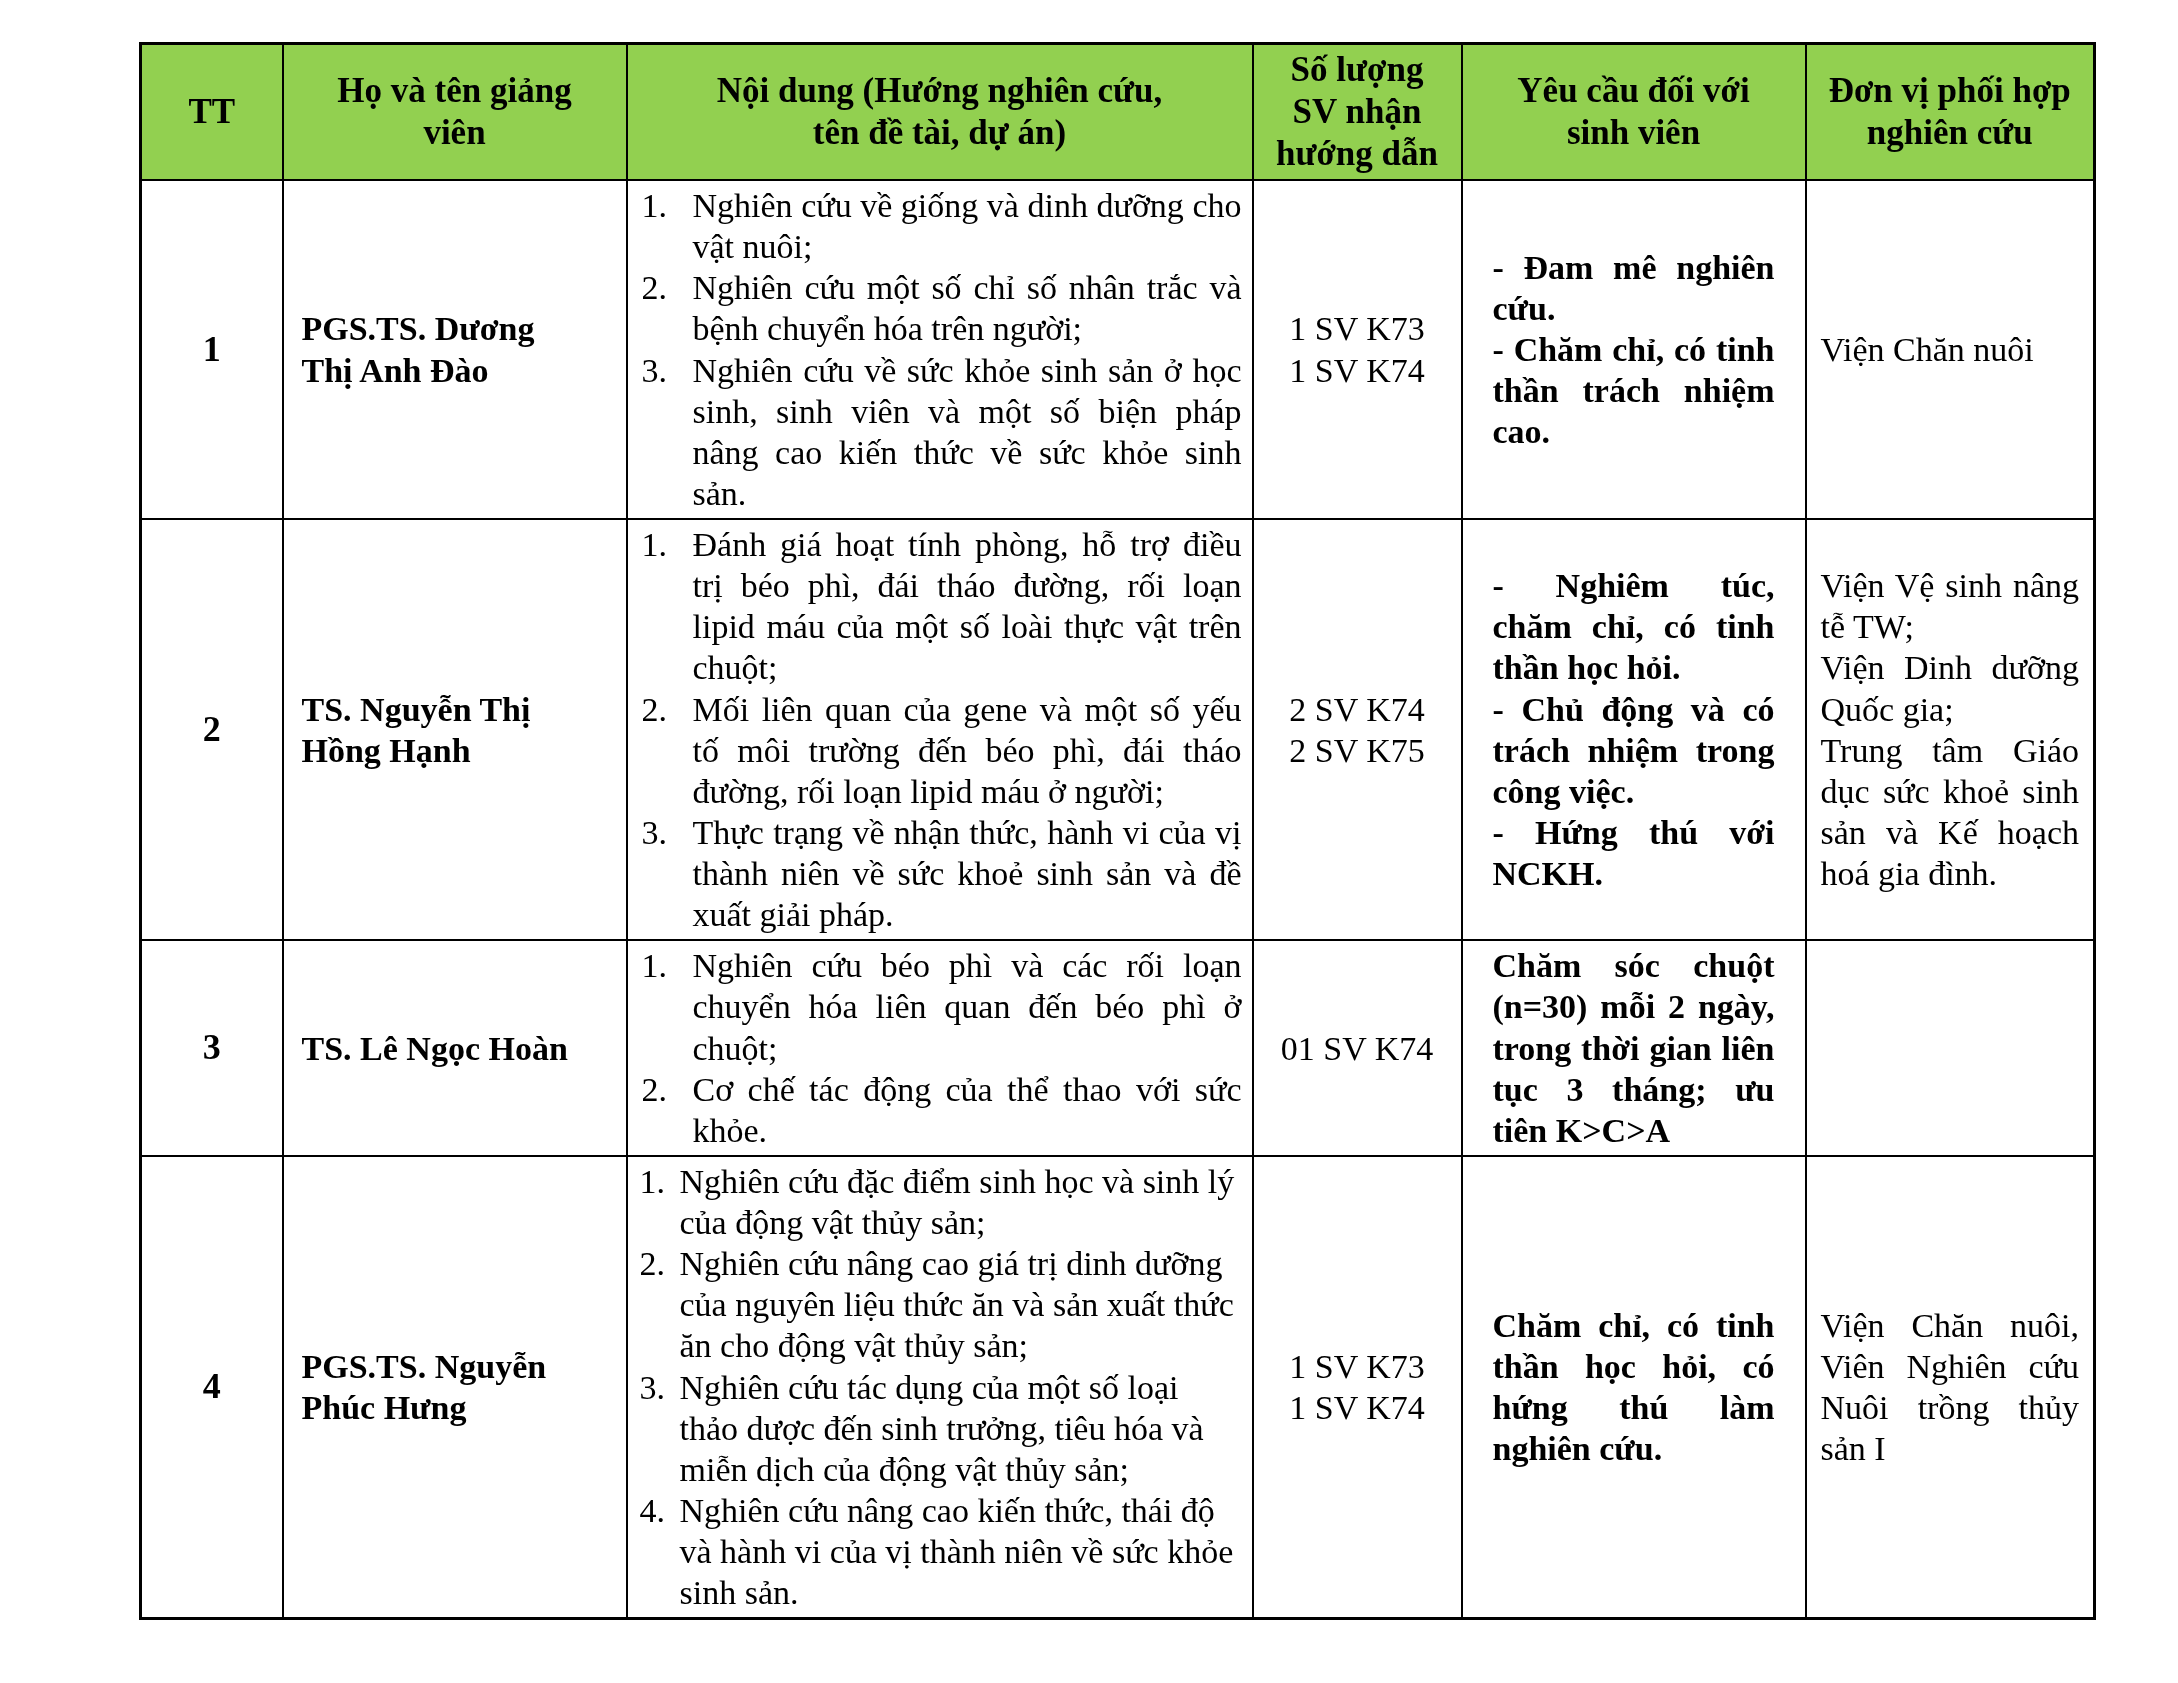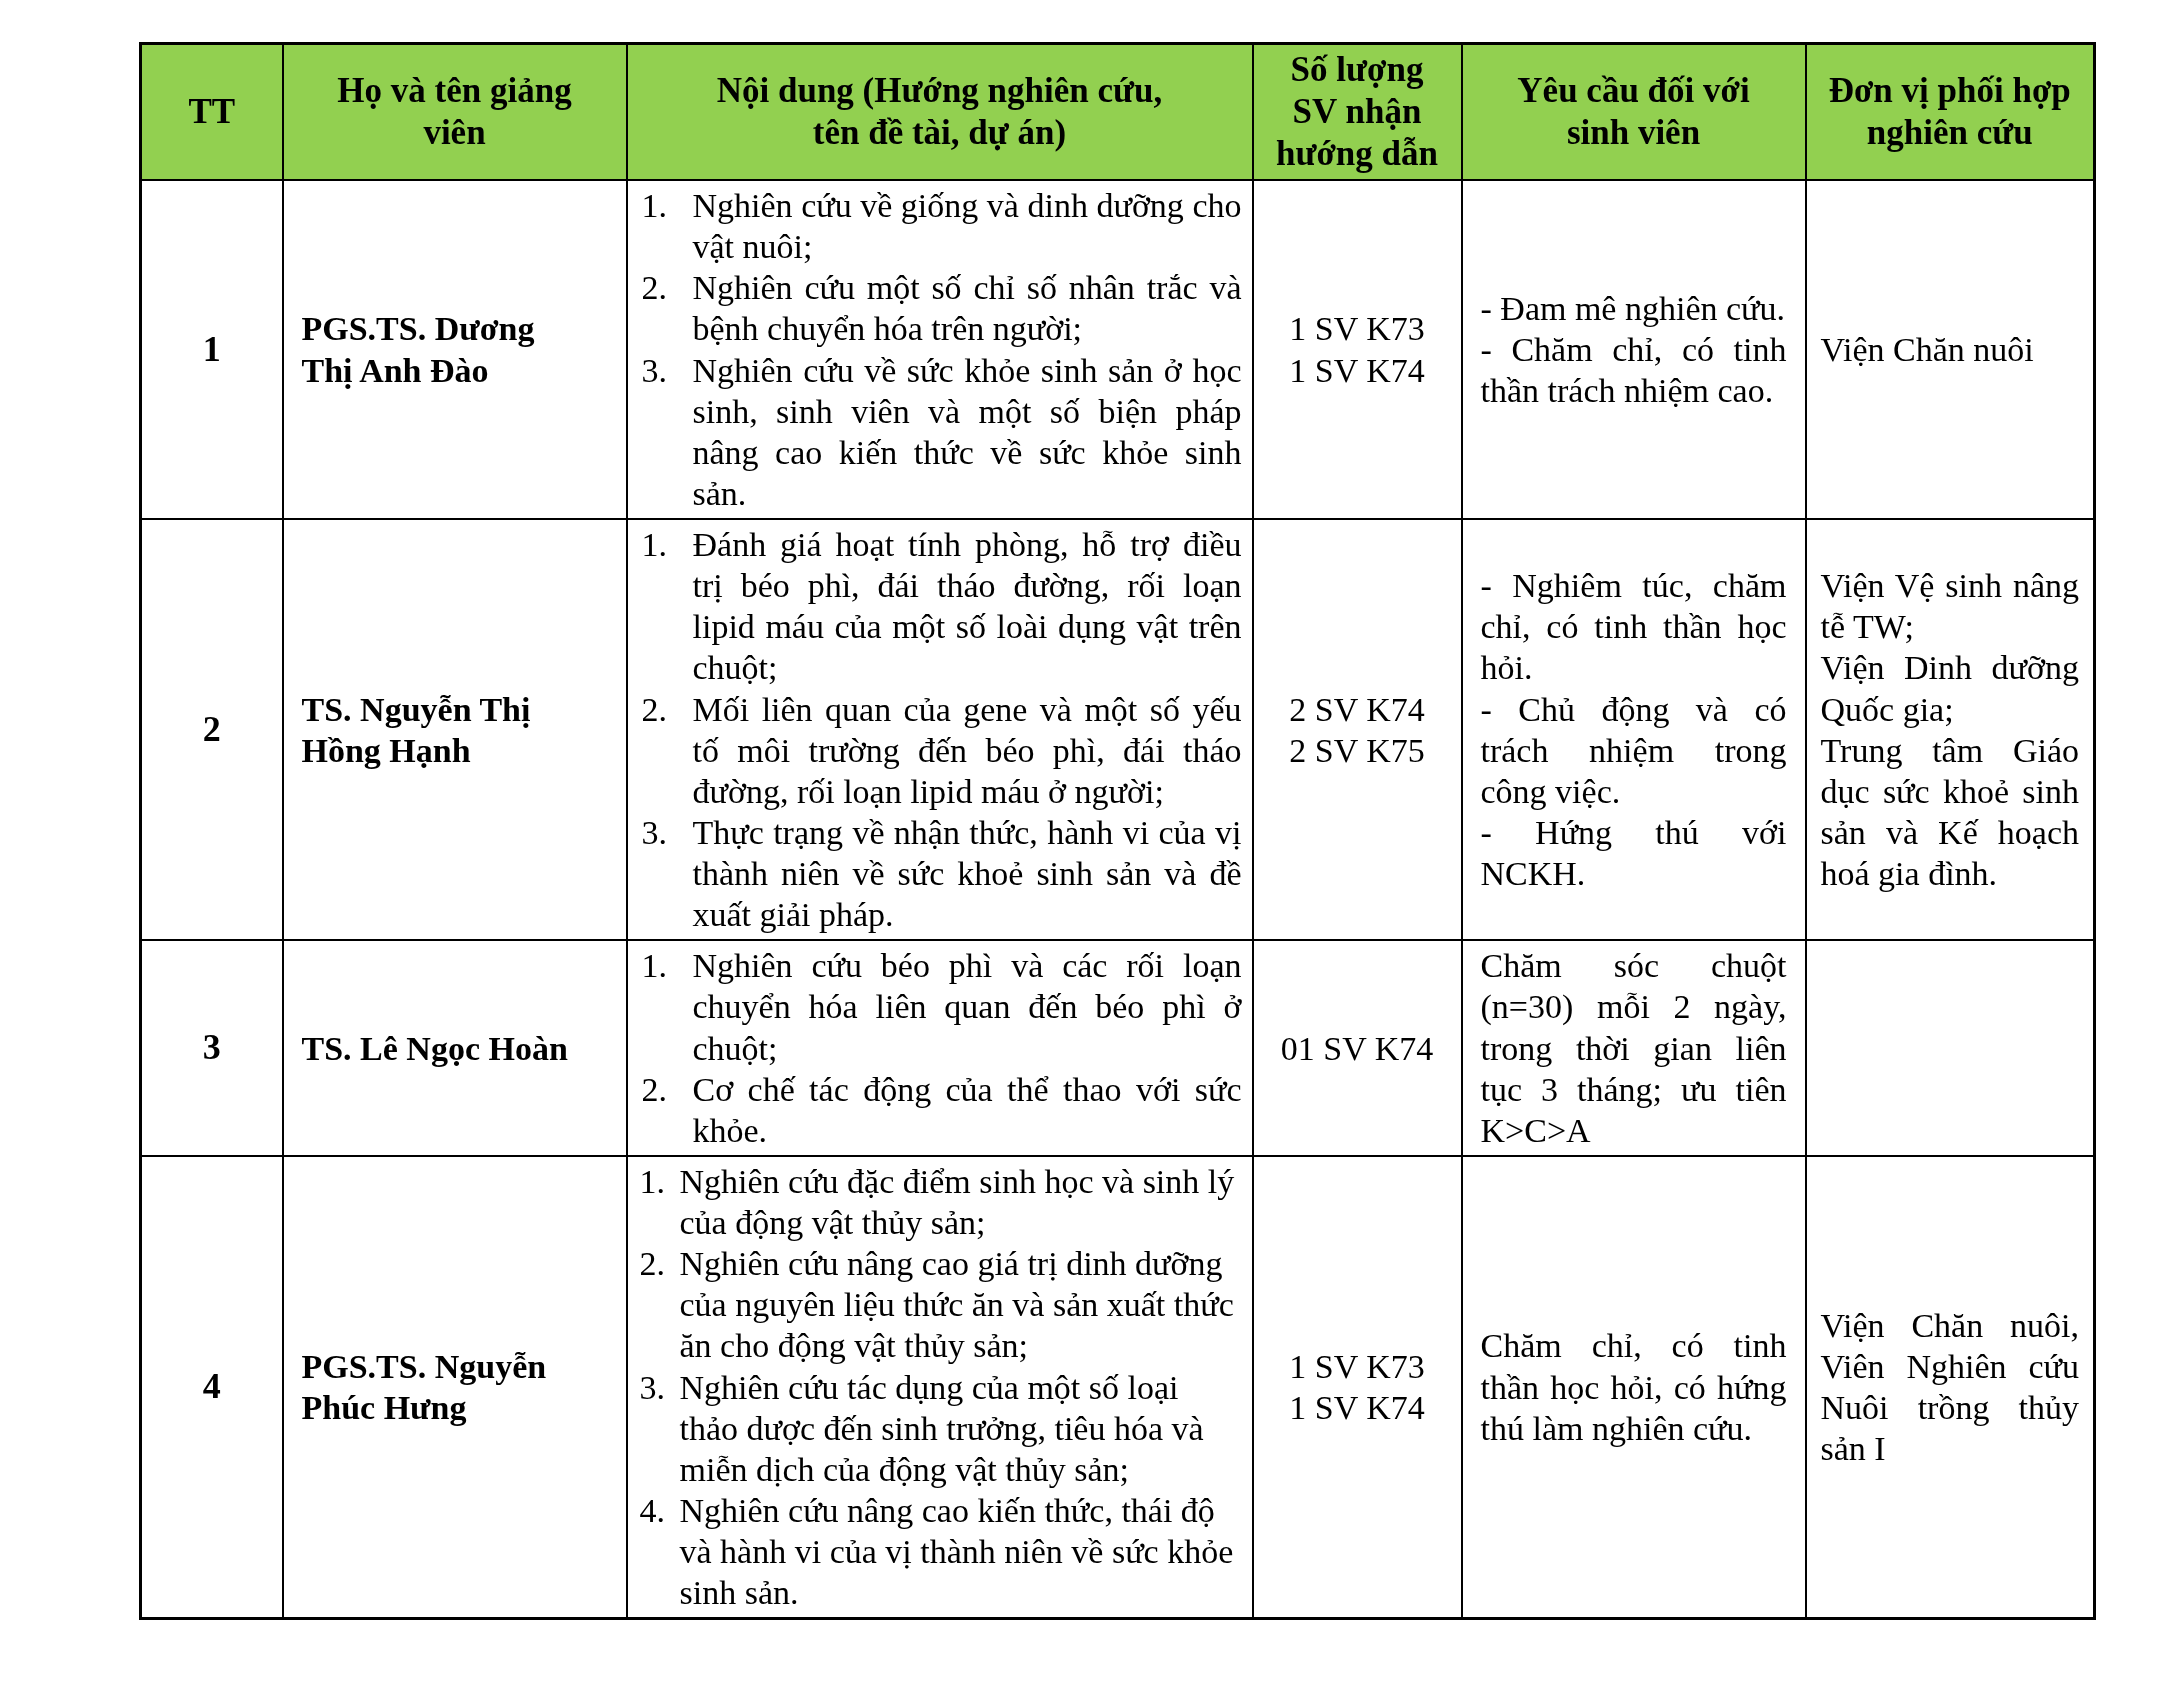--- a/index.html
+++ b/index.html
@@ -78,21 +78,22 @@
   }
   tr.row-4 .topic-item .num {
     left: 4px;
   }
   td.sl {
     text-align: center;
     white-space: pre-line;
     padding: 20px 6px;
   }
   td.req {
-    padding: 4px 18px;
+    padding: 4px 30px;
+    font-weight: bold;
   }
   td.req .para {
     text-align: justify;
   }
   td.unit {
     padding: 4px 14px;
   }
   td.unit .para {
     text-align: justify;
     font-family: Liberation Serif, serif;
@@ -151,21 +152,21 @@
         <td class="unit">
           <div class="para">Viện Chăn nuôi</div>
         </td>
       </tr>
 
       <tr class="row-2">
         <td class="tt">2</td>
         <td class="name">TS. Nguyễn Thị
 Hồng Hạnh</td>
         <td class="content">
-          <div class="topic-item"><span class="num">1.</span><span>Đánh giá hoạt tính phòng, hỗ trợ điều trị béo phì, đái tháo đường, rối loạn lipid máu của một số loài dụng vật trên chuột;</span></div>
+          <div class="topic-item"><span class="num">1.</span><span>Đánh giá hoạt tính phòng, hỗ trợ điều trị béo phì, đái tháo đường, rối loạn lipid máu của một số loài thực vật trên chuột;</span></div>
           <div class="topic-item"><span class="num">2.</span><span>Mối liên quan của gene và một số yếu tố môi trường đến béo phì, đái tháo đường, rối loạn lipid máu ở người;</span></div>
           <div class="topic-item"><span class="num">3.</span><span>Thực trạng về nhận thức, hành vi của vị thành niên về sức khoẻ sinh sản và đề xuất giải pháp.</span></div>
         </td>
         <td class="sl">2 SV K74
 2 SV K75</td>
         <td class="req">
           <div class="para">- Nghiêm túc, chăm chỉ, có tinh thần học hỏi.</div>
           <div class="para">- Chủ động và có trách nhiệm trong công việc.</div>
           <div class="para">- Hứng thú với NCKH.</div>
         </td>

